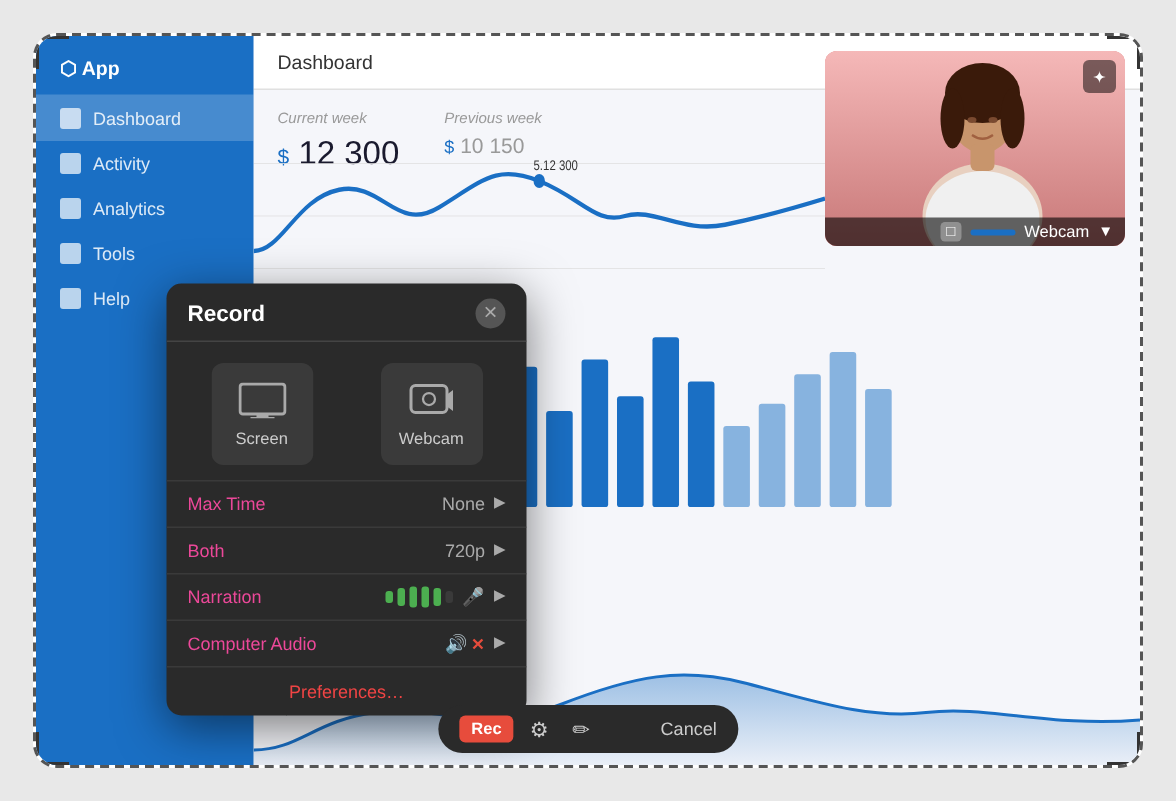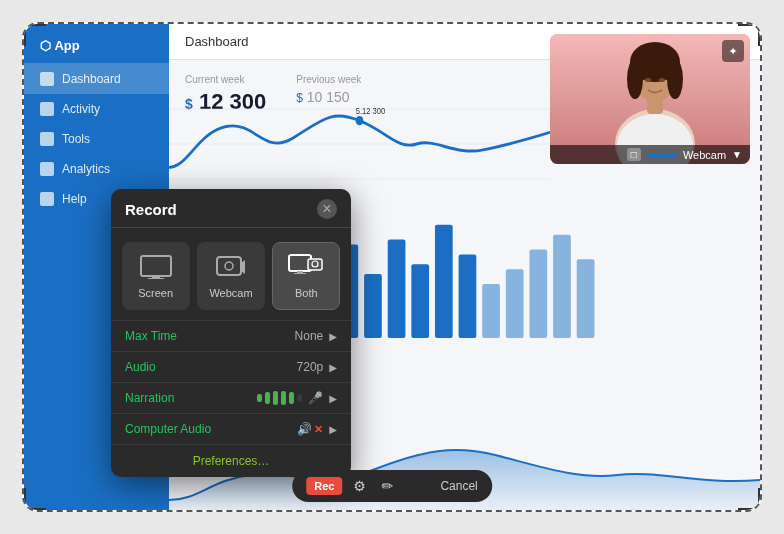--- a/index.html
+++ b/index.html
@@ -102,24 +102,25 @@
     .stats-row {
       display: flex;
       padding: 14px 16px 8px;
       gap: 30px;
     }
     .stat-item { }
     .stat-label {
       font-size: 10px;
       color: #999;
       margin-bottom: 4px;
+      font-style: italic;
     }
     .stat-value {
       font-size: 22px;
-      font-weight: 700;
+      font-weight: 400;
       color: #1a1a2e;
     }
     .stat-prev-value {
       font-size: 14px;
       color: #999;
     }
 
     
     .webcam-preview {
       position: absolute;
@@ -291,26 +292,26 @@
     
     .settings-row {
       display: flex;
       align-items: center;
       justify-content: space-between;
       padding: 8px 14px;
       border-top: 1px solid #3a3a3a;
       cursor: pointer;
     }
     .settings-row-label {
-      color: #22c55e;
+      color: #ec4899;
       font-size: 12px;
     }
     .settings-row-right {
       display: flex;
-      align-items: center;
+      align-items: flex-start;
       gap: 6px;
     }
     .settings-row-value {
       color: #aaa;
       font-size: 12px;
     }
     .chevron-right {
       color: #aaa;
       font-size: 10px;
     }
@@ -346,21 +347,21 @@
     }
     .speaker-icon { color: #aaa; font-size: 12px; }
     .mute-x { color: #e74c3c; font-size: 11px; font-weight: bold; }
 
     
     .preferences-btn {
       display: block;
       width: 100%;
       text-align: center;
       padding: 9px;
-      color: #84cc16;
+      color: #ef4444;
       font-size: 12px;
       border-top: 1px solid #3a3a3a;
       cursor: pointer;
       background: transparent;
       border-left: none;
       border-right: none;
       border-bottom: none;
     }
 
     
@@ -436,25 +437,25 @@
       <div class="sidebar-item active">
         <div class="si-icon"></div>
         <span>Dashboard</span>
       </div>
       <div class="sidebar-item">
         <div class="si-icon"></div>
         <span>Activity</span>
       </div>
       <div class="sidebar-item">
         <div class="si-icon"></div>
-        <span>Tools</span>
+        <span>Analytics</span>
       </div>
       <div class="sidebar-item">
         <div class="si-icon"></div>
-        <span>Analytics</span>
+        <span>Tools</span>
       </div>
       <div class="sidebar-item">
         <div class="si-icon"></div>
         <span>Help</span>
       </div>
     </div>
 
     <div class="main-content">
 
       <div class="topbar">
@@ -600,44 +601,32 @@
       <div class="source-btn">
         <div class="source-icon">
           <svg width="32" height="24" viewBox="0 0 32 24">
             <rect x="2" y="2" width="24" height="18" rx="3" fill="none" stroke="#aaa" stroke-width="2"></rect>
             <polygon points="26,8 30,5 30,19 26,16" fill="#aaa"></polygon>
             <circle cx="14" cy="11" r="4" fill="none" stroke="#aaa" stroke-width="1.5"></circle>
           </svg>
         </div>
         <span class="source-label">Webcam</span>
       </div>
-      <div class="source-btn active">
-        <div class="source-icon">
-          <svg width="36" height="28" viewBox="0 0 36 28">
-            <rect x="1" y="2" width="22" height="16" rx="2" fill="none" stroke="#fff" stroke-width="2"></rect>
-            <rect x="9" y="18" width="6" height="2" fill="#aaa"></rect>
-            <rect x="6" y="20" width="12" height="1" fill="#aaa"></rect>
-            <rect x="20" y="6" width="14" height="11" rx="2" fill="#555" stroke="#fff" stroke-width="1.5"></rect>
-            <circle cx="27" cy="11" r="3" fill="none" stroke="#fff" stroke-width="1.2"></circle>
-          </svg>
-        </div>
-        <span class="source-label">Both</span>
-      </div>
     </div>
 
     <div class="settings-row">
       <span class="settings-row-label">Max Time</span>
       <div class="settings-row-right">
         <span class="settings-row-value">None</span>
         <span class="chevron-right">▶</span>
       </div>
     </div>
 
     <div class="settings-row">
-      <span class="settings-row-label">Audio</span>
+      <span class="settings-row-label">Both</span>
       <div class="settings-row-right">
         <span class="settings-row-value">720p</span>
         <span class="chevron-right">▶</span>
       </div>
     </div>
 
     <div class="settings-row">
       <span class="settings-row-label">Narration</span>
       <div class="settings-row-right">
         <div class="narration-bar">

